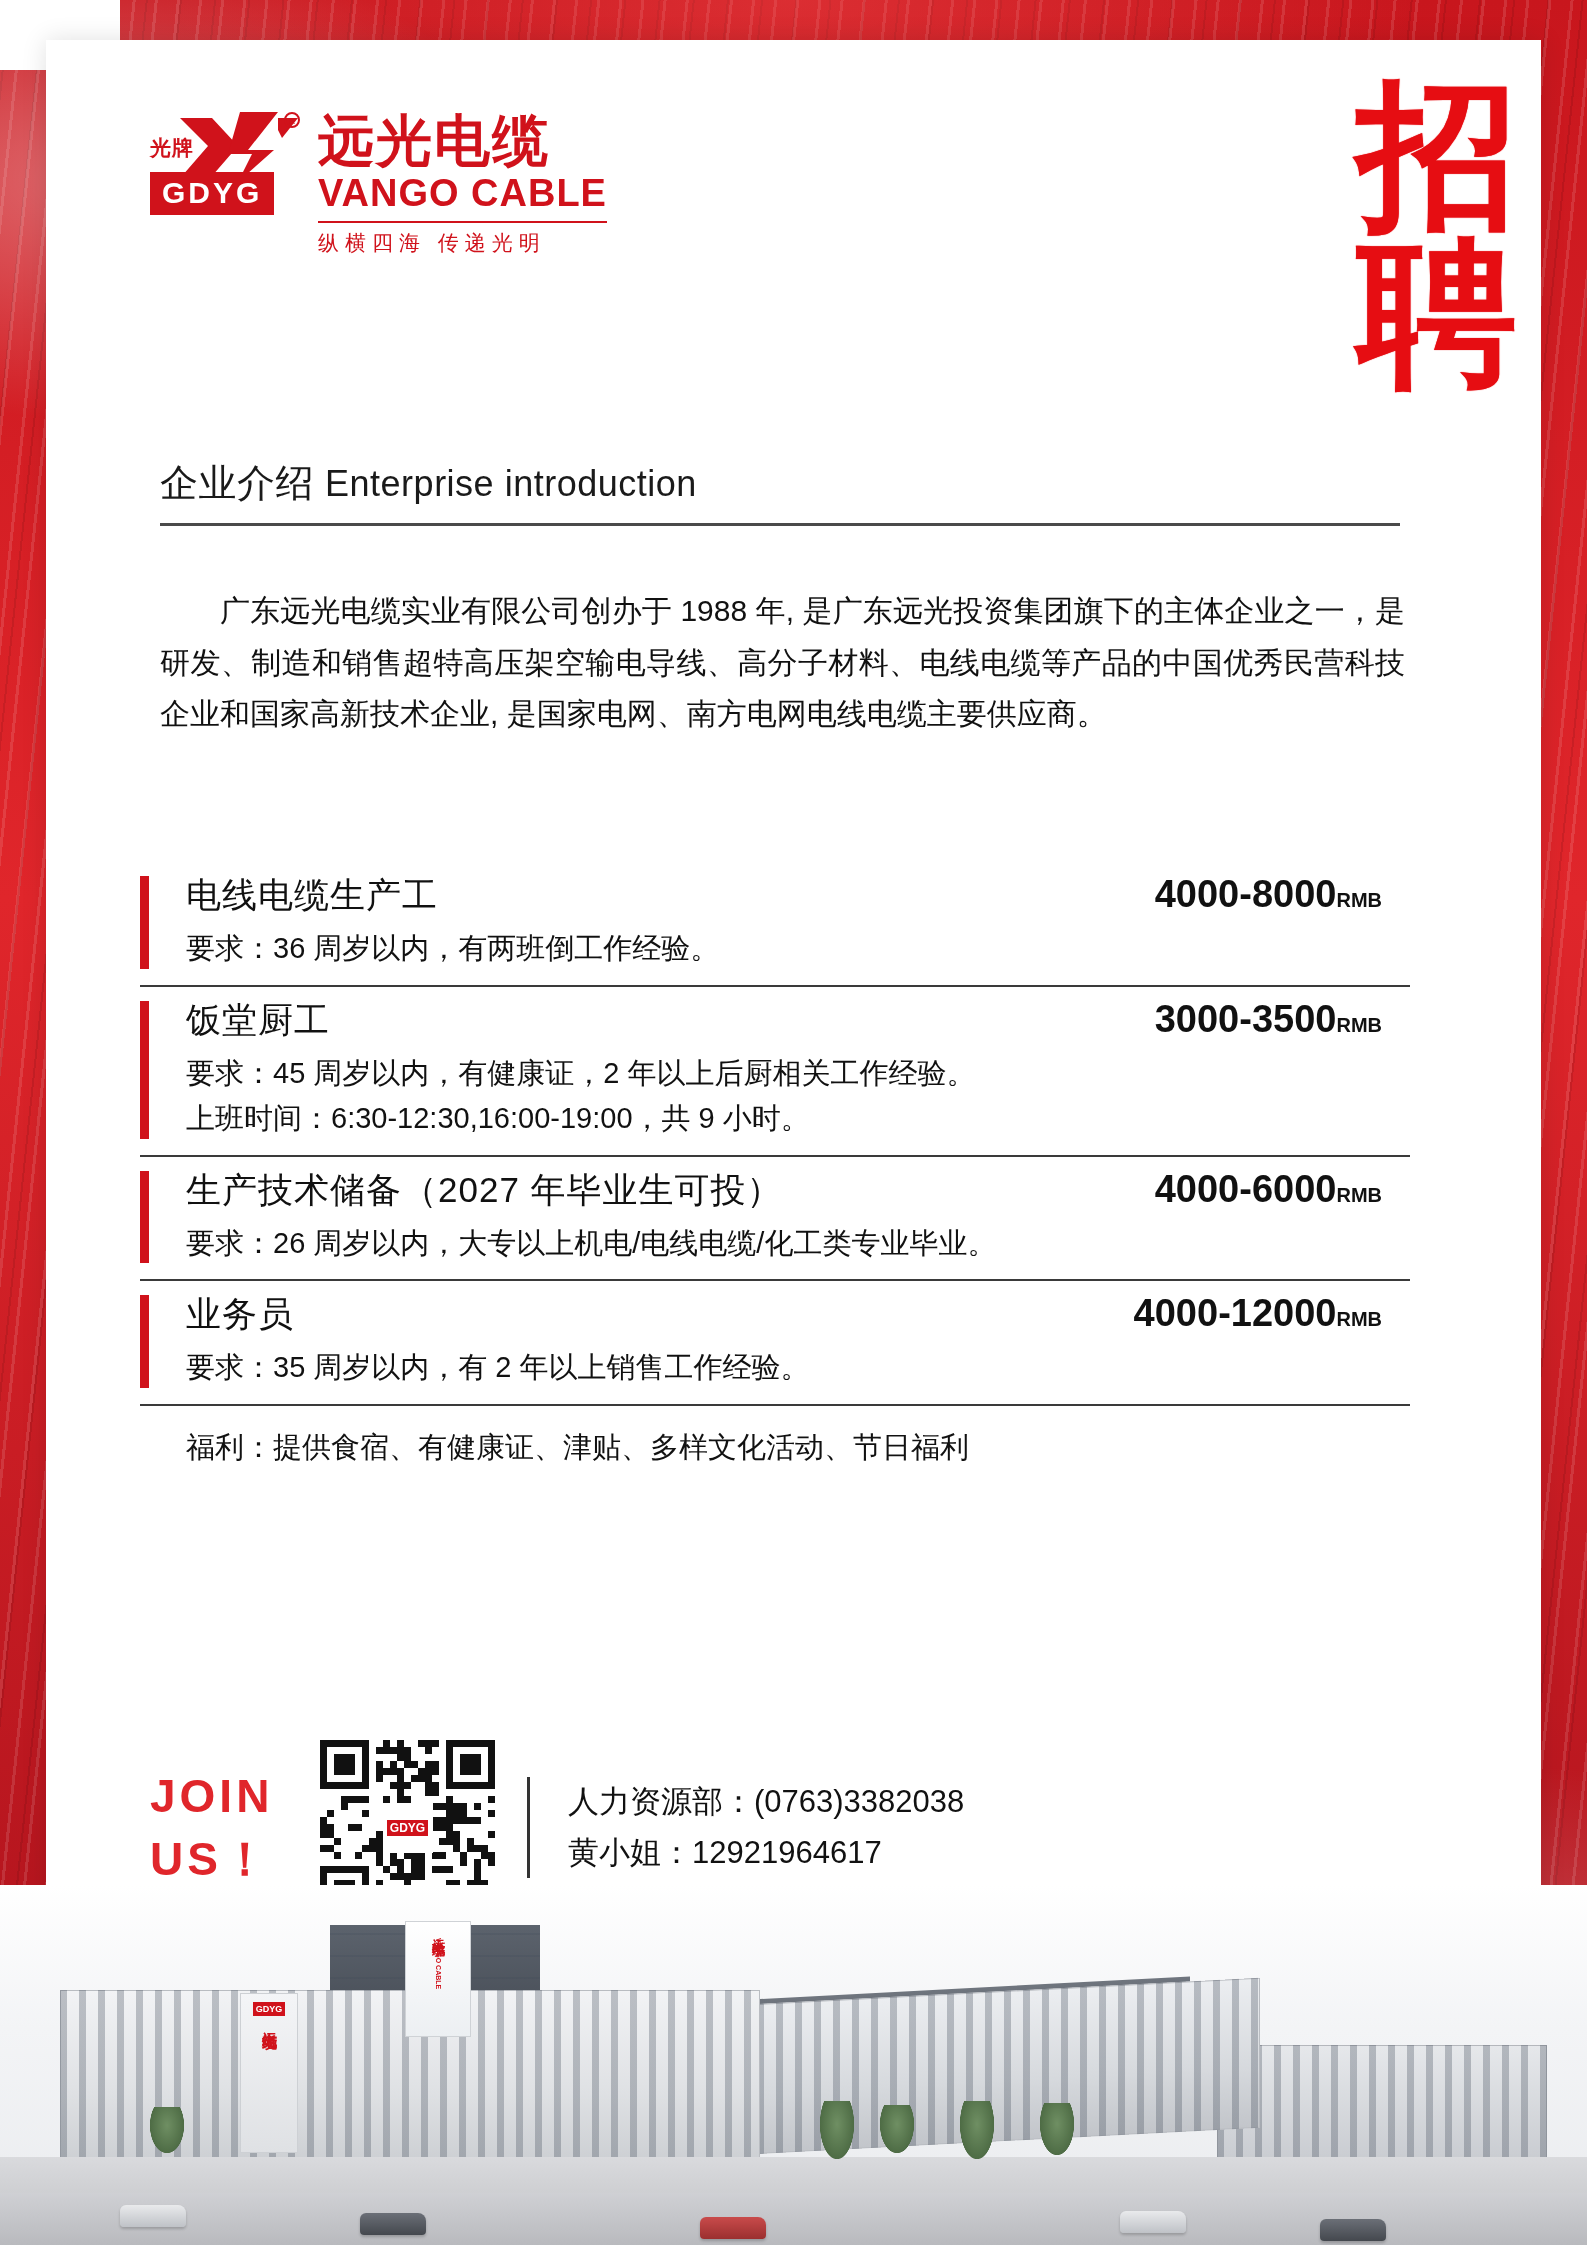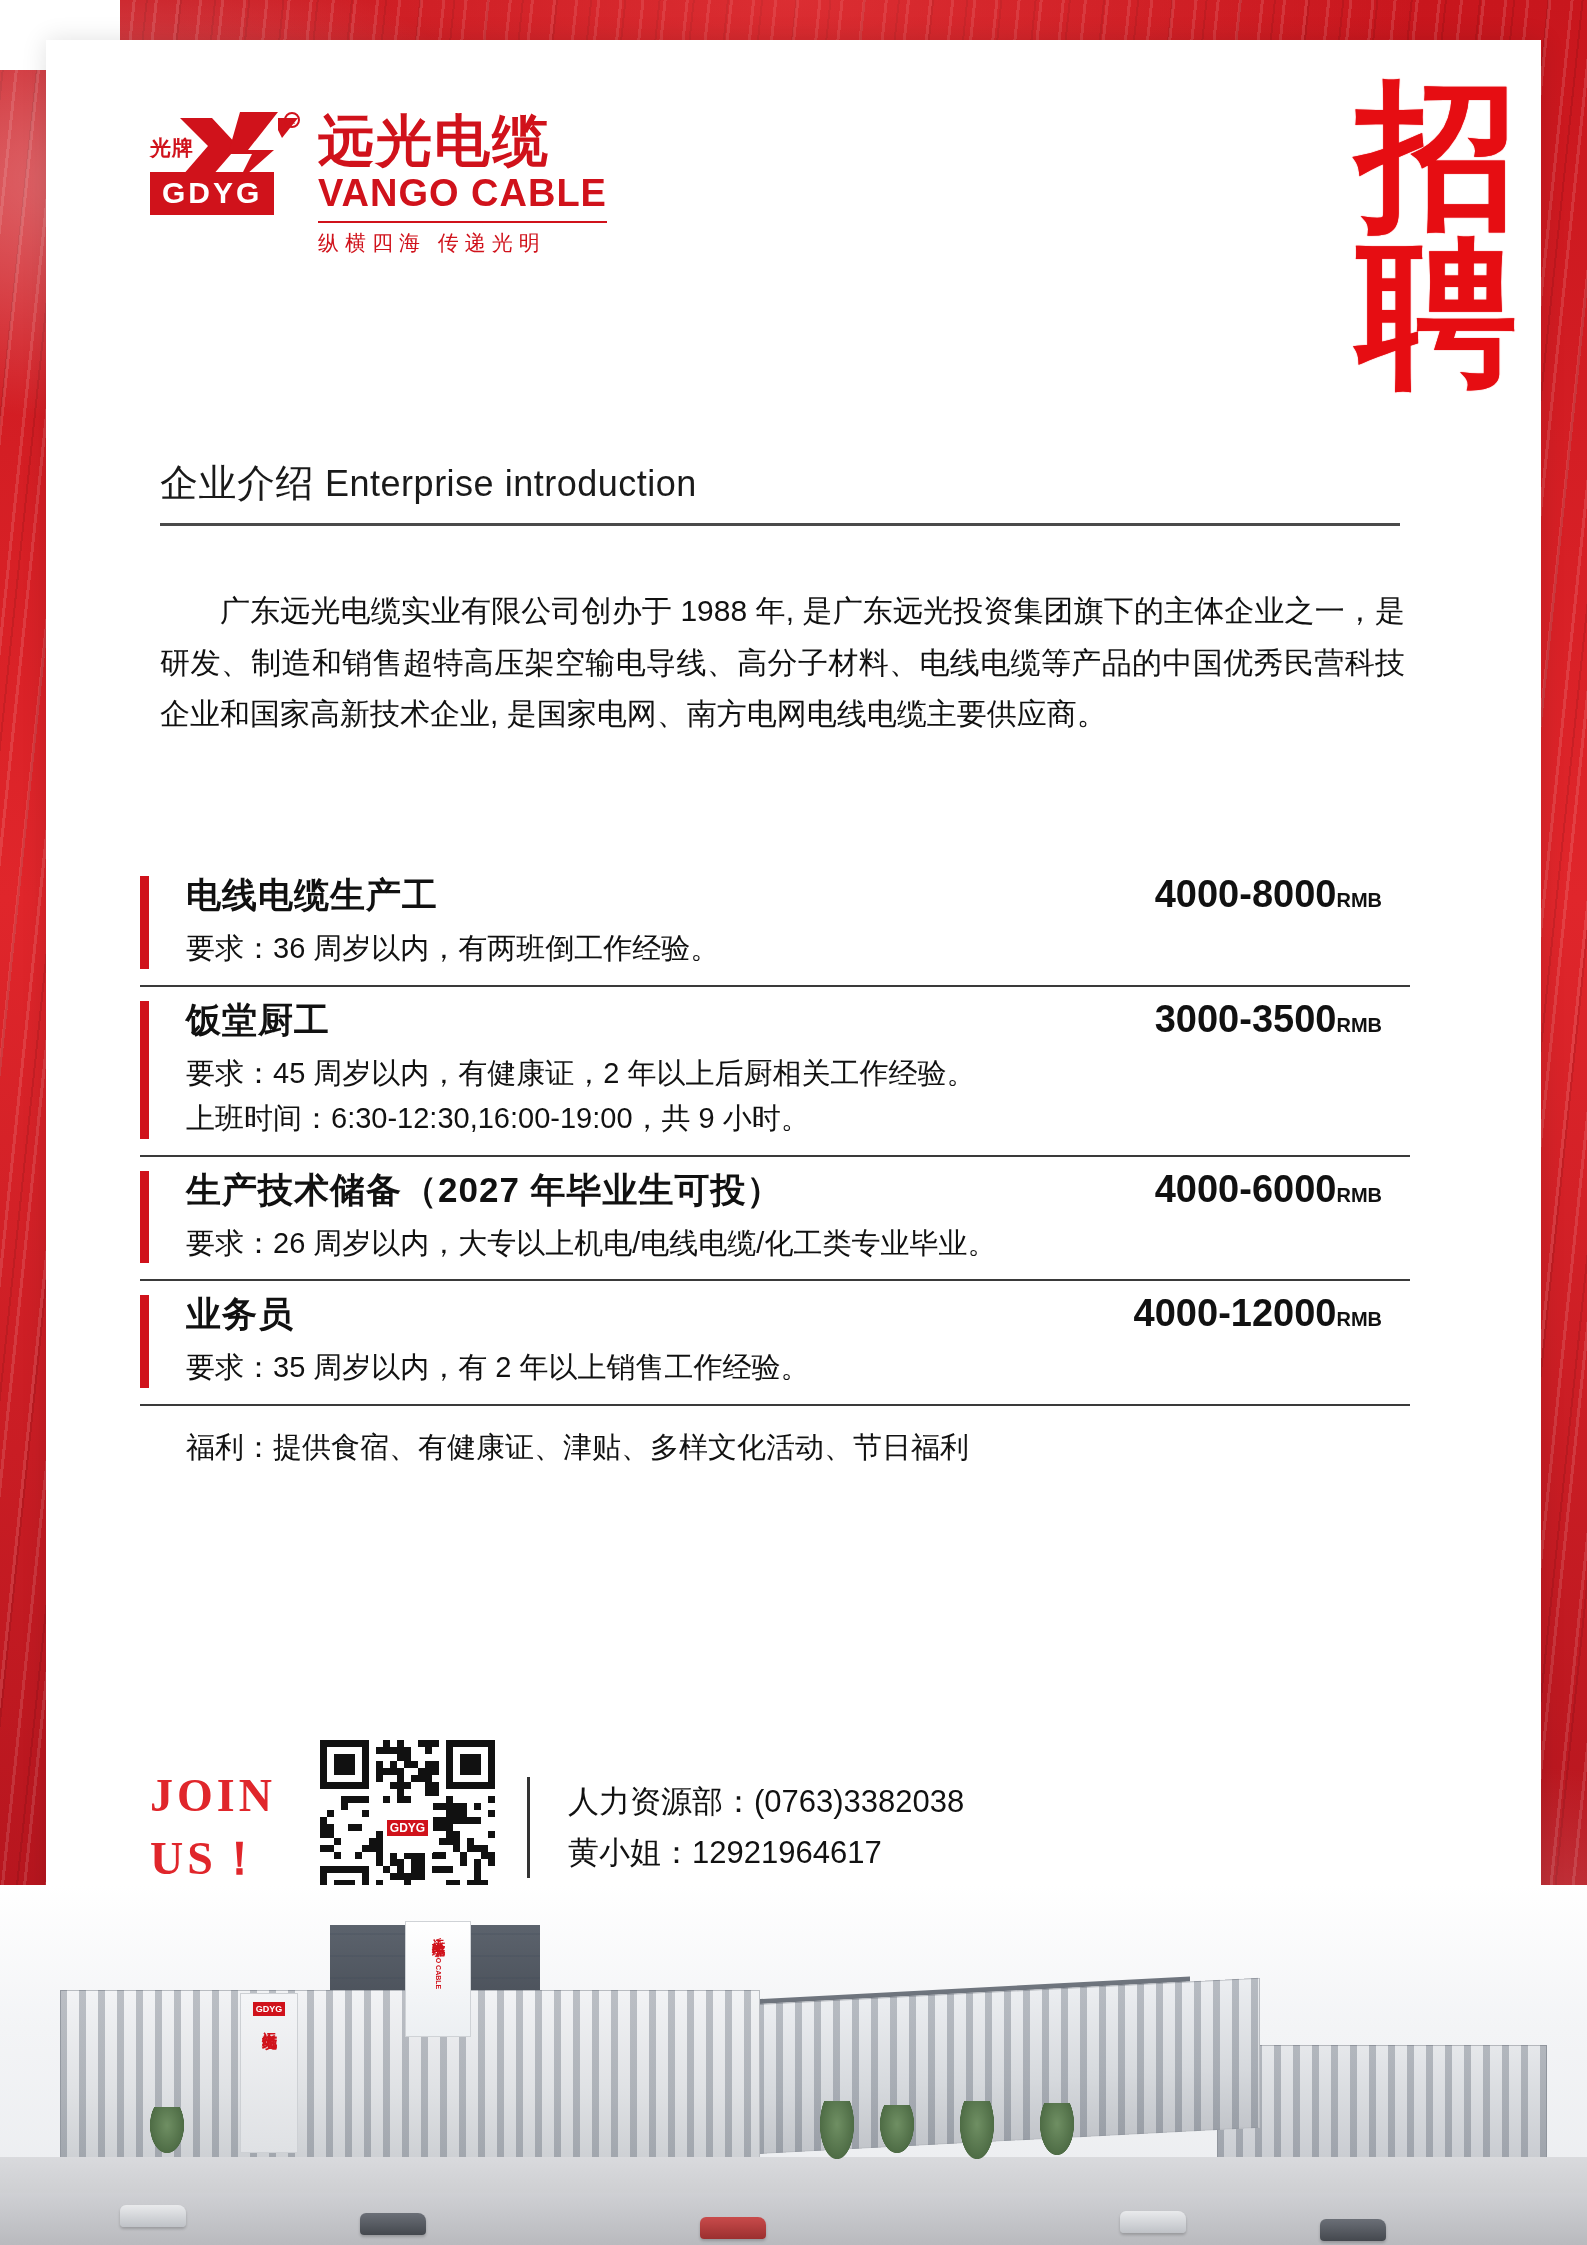--- a/index.html
+++ b/index.html
@@ -120,21 +120,21 @@
   }
   .job:last-of-type{border-bottom:2px solid #3a3a3a;}
   .job .bar{
     position:absolute;left:0;top:14px;width:9px;bottom:16px;background:#d0121b;
   }
   .job-head{
     display:flex;align-items:baseline;justify-content:space-between;
     margin-bottom:8px;
   }
   .job-title{
-    font-size:35px;font-weight:700;color:#111;letter-spacing:1px;
+    font-size:35px;font-weight:400;color:#111;letter-spacing:1px;
   }
   .job-salary{
     font-size:38px;font-weight:700;color:#111;white-space:nowrap;
     padding-right:28px;
   }
   .job-salary .rmb{font-size:20px;font-weight:700;vertical-align:baseline;}
   .job-req{
     font-size:29px;line-height:1.5;color:#111;
   }
   .job-req.second{margin-top:2px;}
@@ -145,21 +145,21 @@
   
   .contact{
     position:absolute;left:150px;top:1740px;width:1280px;
     display:flex;align-items:center;
   }
   .join{
     width:170px;
     color:#e0262b;font-weight:700;
     font-size:46px;line-height:1.35;
     letter-spacing:4px;
-    font-family:Liberation Serif, serif;
+    font-family:Liberation Sans, sans-serif;
   }
   .qr{
     width:175px;height:175px;position:relative;margin-right:32px;
     background:#fff;
   }
   .qr canvas,.qr .qrgrid{display:block;}
   .qr .qrgrid{
     width:175px;height:175px;
     display:grid;
     grid-template-columns:repeat(25,1fr);

